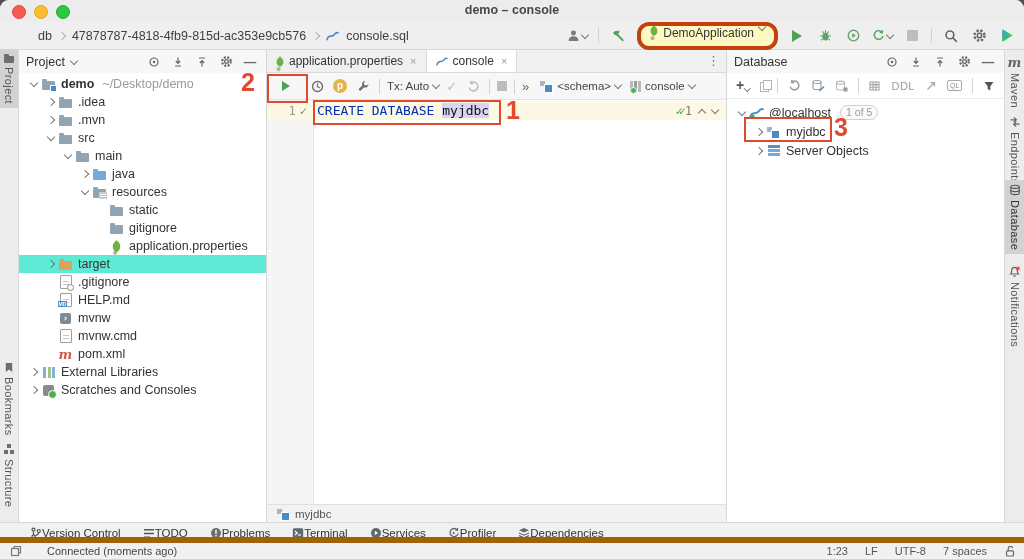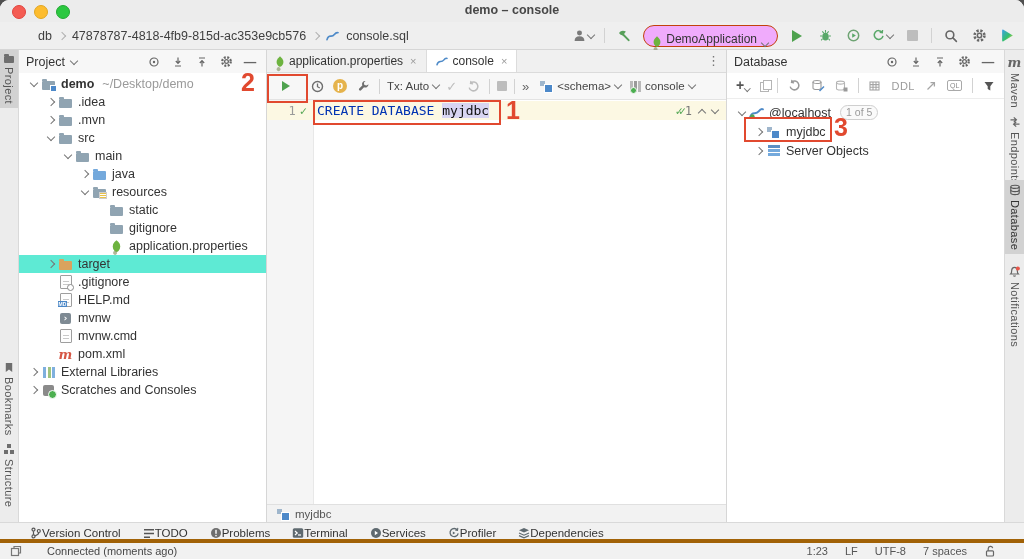--- a/index.html
+++ b/index.html
@@ -12,21 +12,21 @@
   .light{width:12px;height:12px;border-radius:50%}
   .l-red{background:#f45c53;border:0.5px solid #e0443e}
   .l-yel{background:#fdbc2e;border:0.5px solid #e0a623}
   .l-grn{background:#2bc840;border:0.5px solid #24a833}
   .wtitle{position:absolute;left:0;top:3px;width:100%;text-align:center;font-size:12.5px;font-weight:700;color:#474747}
   
   .navbar{position:absolute;left:0;top:22px;width:100%;height:27px;background:#efefef;border-bottom:1px solid #d6d6d6;
           display:flex;align-items:center}
   .crumbs{display:flex;align-items:center;gap:7px;margin-left:38px;font-size:12.5px;color:#3f3f3f}
   .navright{position:absolute;right:8px;top:0;height:27px;display:flex;align-items:center;gap:10px}
-  .pill{display:flex;align-items:flex-end;gap:5px;background:#f0abfc;border:1px solid #c2410c;border-radius:12px;
+  .pill{display:flex;align-items:flex-start;gap:5px;background:#fef9c3;border:4px solid #c2410c;border-radius:12px;
         height:20px;padding:0 9px;font-size:12px;color:#333}
   .vdiv{width:1px;height:15px;background:#d2d2d2}
   
   .chev{display:inline-block;width:5px;height:5px;border-right:1.4px solid #777;border-bottom:1.4px solid #777;flex:none}
   .chev.r{transform:rotate(-45deg)}
   .chev.d{transform:rotate(45deg);margin-top:-2px}
   .chev.u{transform:rotate(-135deg);margin-top:3px}
   .chev.lite{border-color:#b0b0b0}
   .chev.hid{visibility:hidden}
   
@@ -109,24 +109,24 @@
   .copyic::before{content:"";position:absolute;left:0;top:2px;width:7px;height:8px;border:1.2px solid #b5b5b5;background:#fff}
   .copyic::after{content:"";position:absolute;left:3px;top:0;width:7px;height:8px;border:1.2px solid #b5b5b5;background:#fff}
   .plusic{font-size:14px;color:#555;font-weight:600;line-height:10px;position:relative;top:-1px}
   .badge{border:1px solid #cfcfcf;border-radius:8px;background:#fafafa;color:#9a9a9a;font-size:10.5px;padding:0 5px;line-height:13px;margin-left:5px}
   .sobj{width:12px;height:11px;background:
      linear-gradient(#5c8fc4 0 2.5px,transparent 2.5px 4px,#74a9dc 4px 6.5px,transparent 6.5px 8px,#74a9dc 8px 10.5px);flex:none}
   
   .toolbar2{position:absolute;left:0;bottom:16px;width:100%;height:21px;background:#f1f1f1;border-top:1px solid #d9d9d9;
             display:flex;align-items:center;gap:22px;padding-left:30px;box-sizing:border-box}
   .bitem{display:flex;align-items:center;font-size:11.5px;color:#333}
-  .statusbar{position:absolute;left:0;bottom:0;width:100%;height:16px;background:#f1f1f1;border-top:4px solid #a16207;
+  .statusbar{position:absolute;left:0;bottom:0;width:100%;height:16px;background:#f1f1f1;border-top:6px solid #a16207;
              display:flex;align-items:center;font-size:11px;color:#464646}
   .statusleft{display:flex;align-items:center;gap:9px;margin-left:10px}
-  .statusright{position:absolute;right:28px;display:flex;align-items:center;gap:17px;color:#555}
+  .statusright{position:absolute;right:8px;display:flex;align-items:center;gap:17px;color:#555}
   
   .ann-box{position:absolute;border:2.5px solid #e1492f;z-index:60;pointer-events:none}
   .ann-num{position:absolute;color:#e1492f;font-weight:800;font-size:25px;z-index:60;pointer-events:none;font-family:"Liberation Sans",sans-serif}
   svg{display:block}
 </style>
 </head>
 <body>
 
 <div id="app" class="nosel">
 

